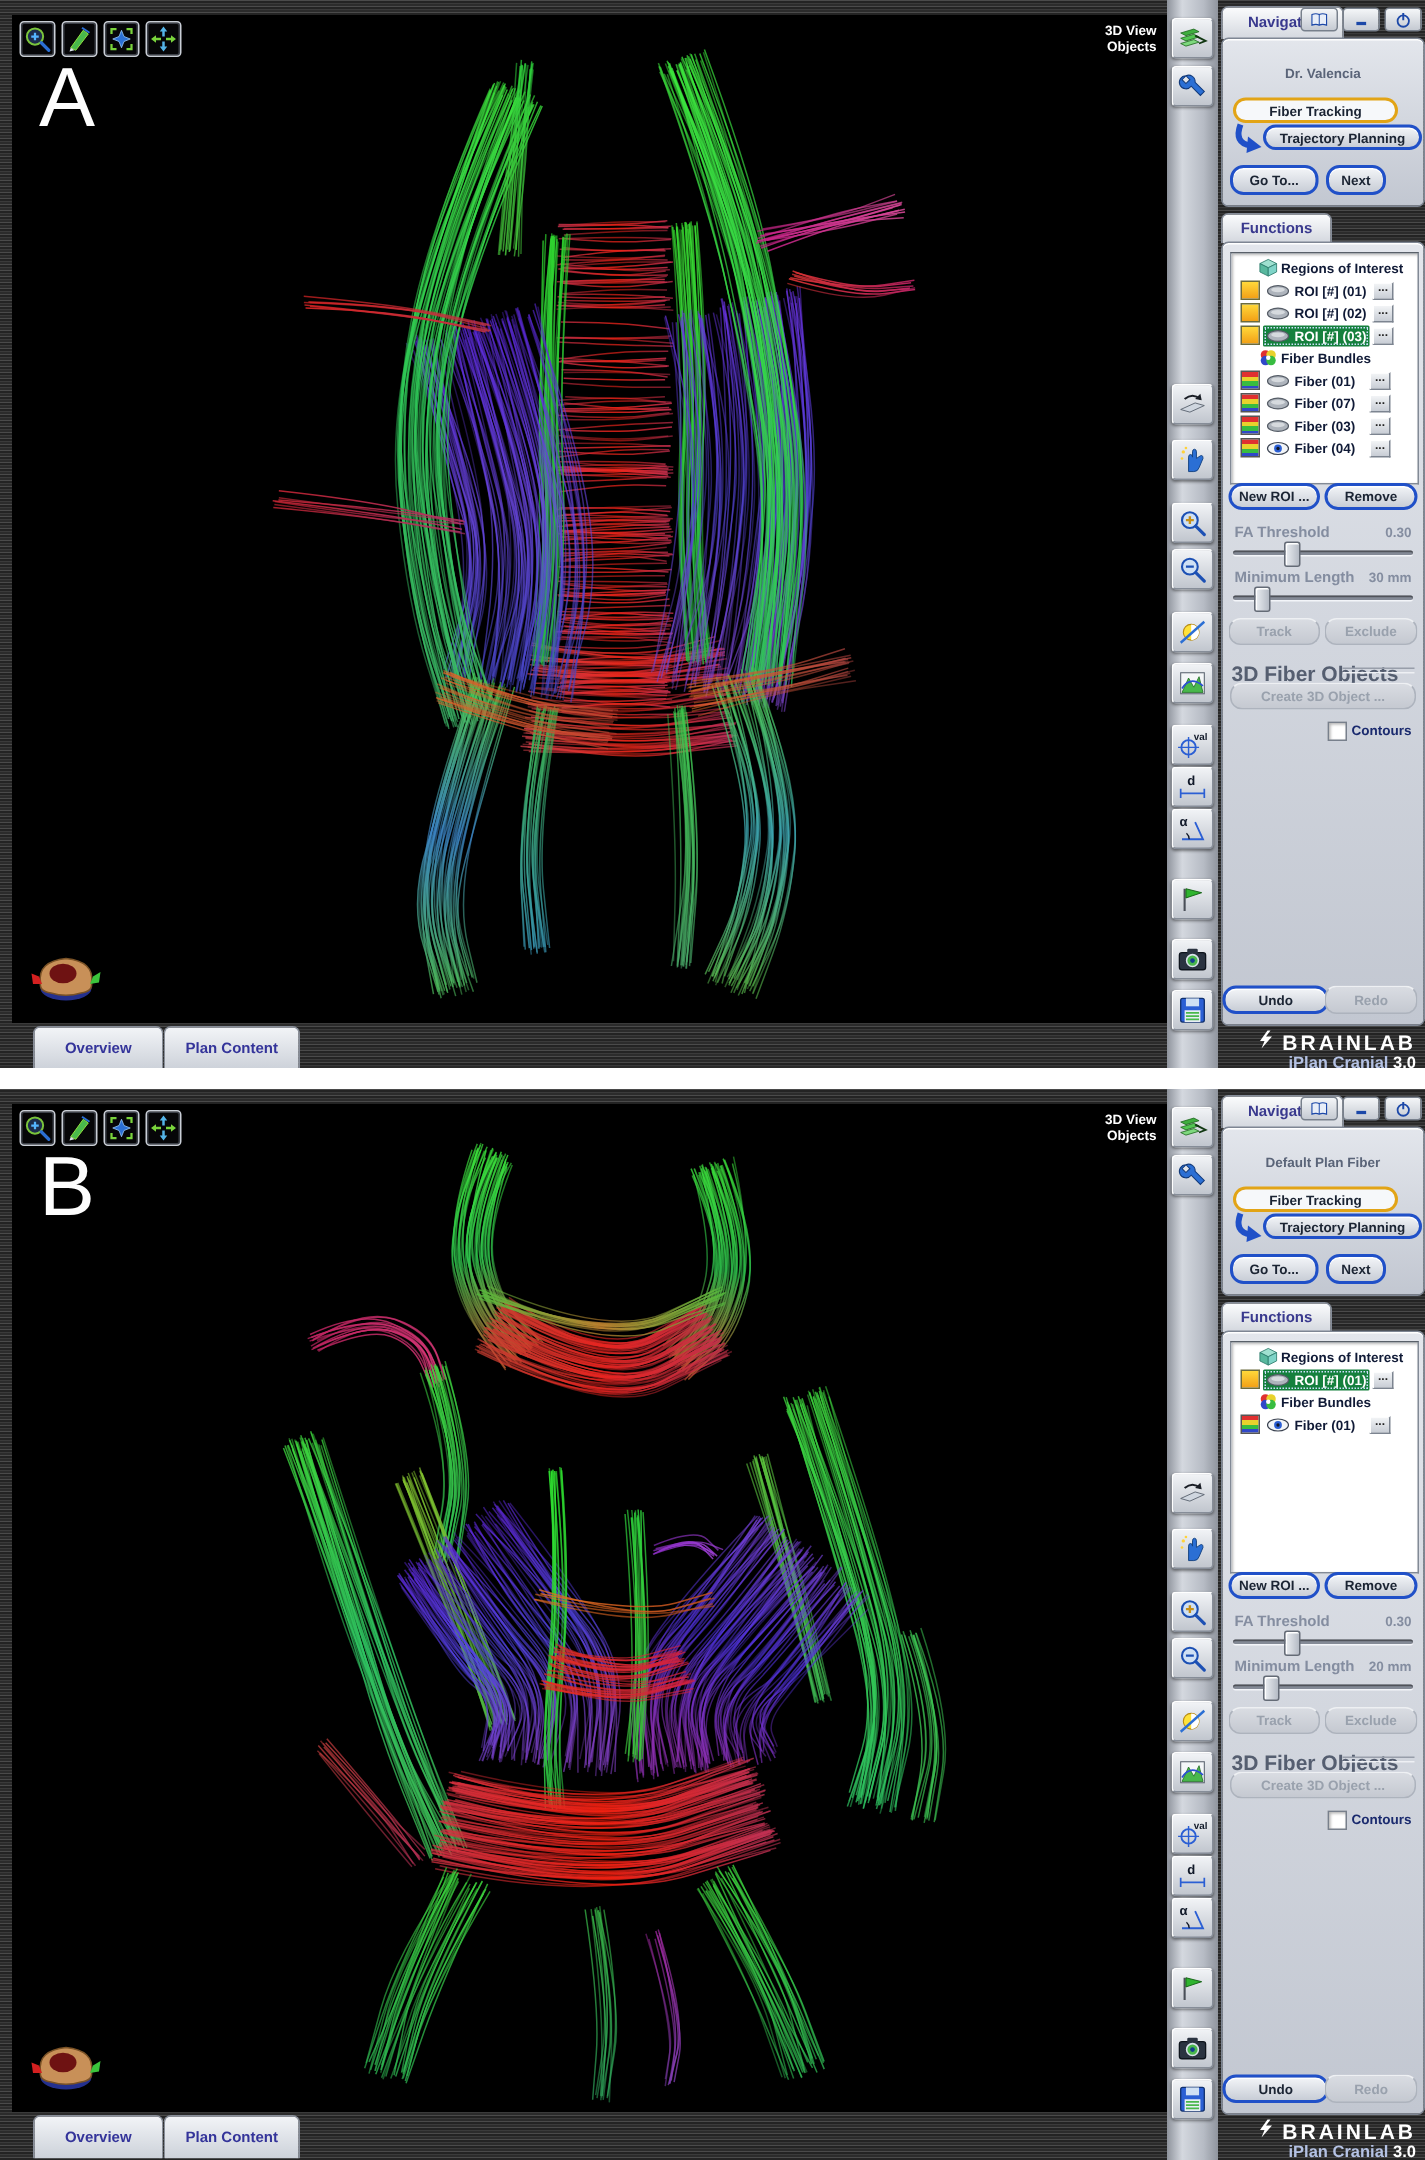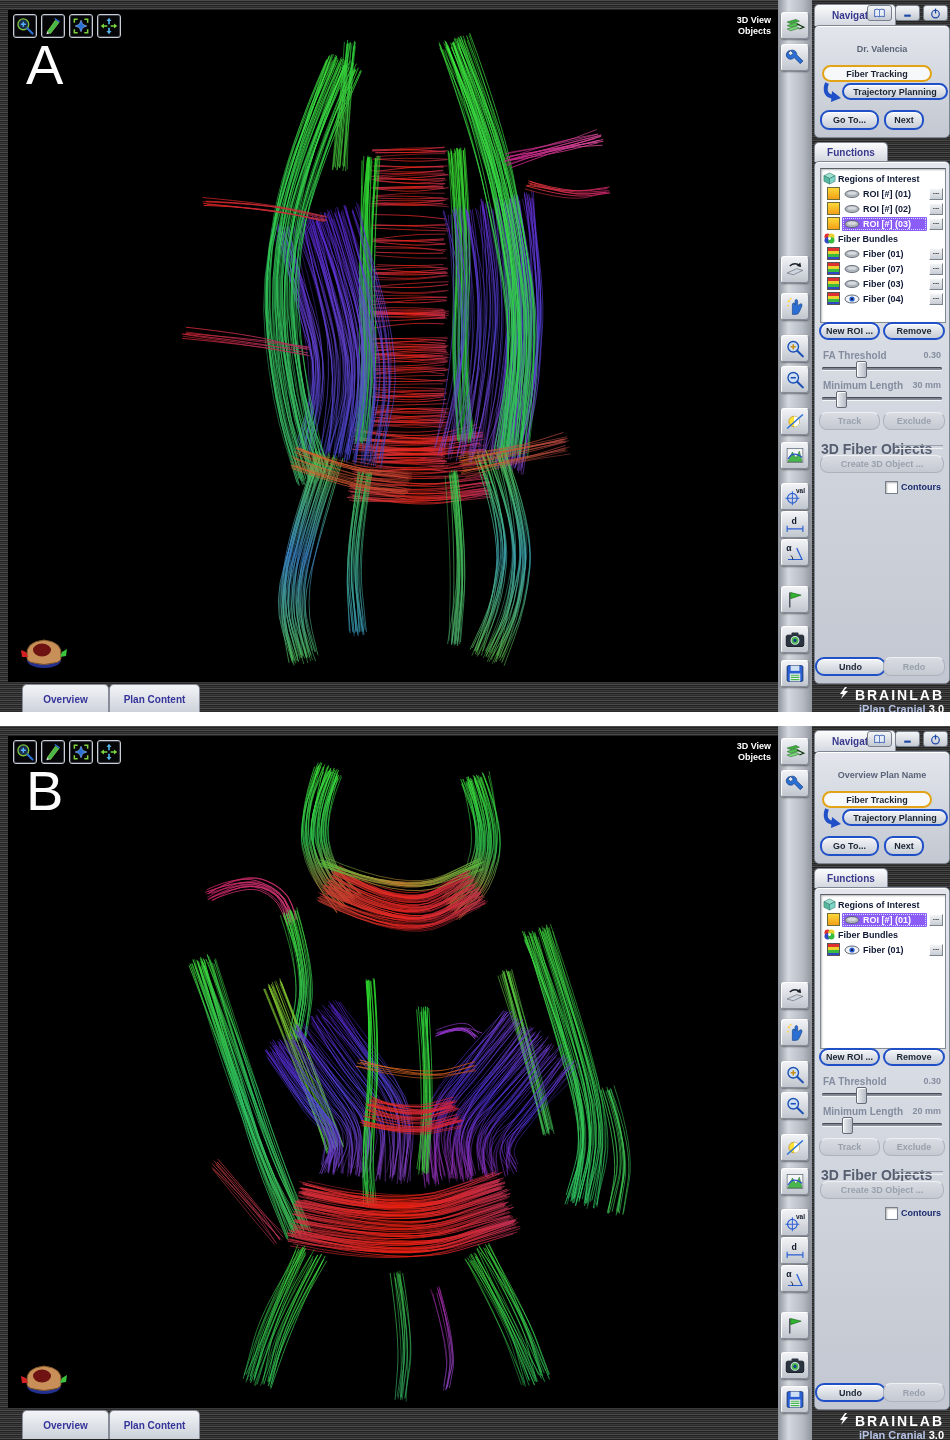--- a/index.html
+++ b/index.html
@@ -53,27 +53,27 @@
     border-top-color:#eef0f3;color:#99a1ad;border-radius:8px;cursor:default;}
   .btn-ft{left:7px;top:39px;width:110px;height:17px;}
   .btn-tp{left:27px;top:57px;width:106px;height:17px;}
   .btn-goto{left:5px;top:84px;width:59px;height:20px;}
   .btn-next{left:69px;top:84px;width:40px;height:20px;}
   .nav-arrow{position:absolute;left:7px;top:56px;}
   
   .listbox{position:absolute;left:5px;top:6px;width:122px;height:149px;background:#fff;
     border:1px solid #828a96;border-top-color:#596069;box-shadow:inset 1px 1px 2px rgba(0,0,0,.28);
     padding:2px 1px;overflow:hidden;}
-  .trow{display:flex;align-items:center;height:15px;gap:2px;padding:0 1px;}
+  .trow{display:flex;align-items:center;height:15px;gap:2px;padding:0 17px;}
   .trow .gicon{width:13px;height:13px;flex:none;}
   .trow .gicon svg{display:block;}
   .trow .lbl{font-size:9px;font-weight:bold;color:#101a36;white-space:nowrap;}
   .trow.item{padding-left:5px;}
   .rowmain{display:flex;align-items:center;gap:3px;flex:1;height:14px;padding:0 2px;border-radius:1px;}
-  .rowmain.selected{background:#8b5cf6;outline:1px dotted #cfe0ff;outline-offset:-2px;}
+  .rowmain.selected{background:#15803d;outline:1px dotted #cfe0ff;outline-offset:-2px;}
   .rowmain.selected .lbl{color:#fff;}
   .eye{width:16px;height:10px;flex:none;display:flex;}
   .chip{width:11px;height:11px;border:1px solid #6b6b3c;flex:none;}
   .chip-roi{background:linear-gradient(180deg,#ffd83a,#f2a016);}
   .chip-fiber{background:linear-gradient(180deg,#e03030 0 3px,#e8d22c 3px 6px,#38bc40 6px 9px,#3048c8 9px 11px);border-color:#555;}
   .dots-btn{width:14px;height:12px;flex:none;margin-left:auto;cursor:pointer;
     background:linear-gradient(180deg,#f2f4f6,#c8cdd5);border:1px solid #7c8490;
     border-top-color:#fff;border-left-color:#fff;font-size:8px;font-weight:bold;color:#222;
     line-height:6px;padding:0 0 4px;}
   .btn-newroi{left:4px;top:160px;width:61px;height:18px;}
@@ -2499,21 +2499,21 @@
           </button>
           <button class="win-btn">
             <svg viewBox="0 0 24 24">
               <circle cx="12" cy="13" r="7" fill="none" stroke="#1c48a8" stroke-width="2.2"></circle>
               <path d="M12 3 V12" stroke="#1c48a8" stroke-width="2.4"></path>
             </svg>
           </button>
         </div>
 
       <div class="light-panel nav-panel">
-        <div class="plan-name">Overview Plan Name</div>
+        <div class="plan-name">Default Plan Fiber</div>
         <button class="btn btn-amber btn-ft">Fiber Tracking</button>
         <span class="nav-arrow">
           <svg width="20" height="22" viewBox="0 0 20 22">
             <path d="M5 1 C2 9 4 14 12 15" fill="none" stroke="#2050c8" stroke-width="4"></path>
             <path d="M10 9 L19 16 L9 20 Z" fill="#2050c8"></path>
           </svg>
         </span>
         <button class="btn btn-blue btn-tp">Trajectory Planning</button>
         <button class="btn btn-blue btn-goto">Go To...</button>
         <button class="btn btn-blue btn-next">Next</button>

